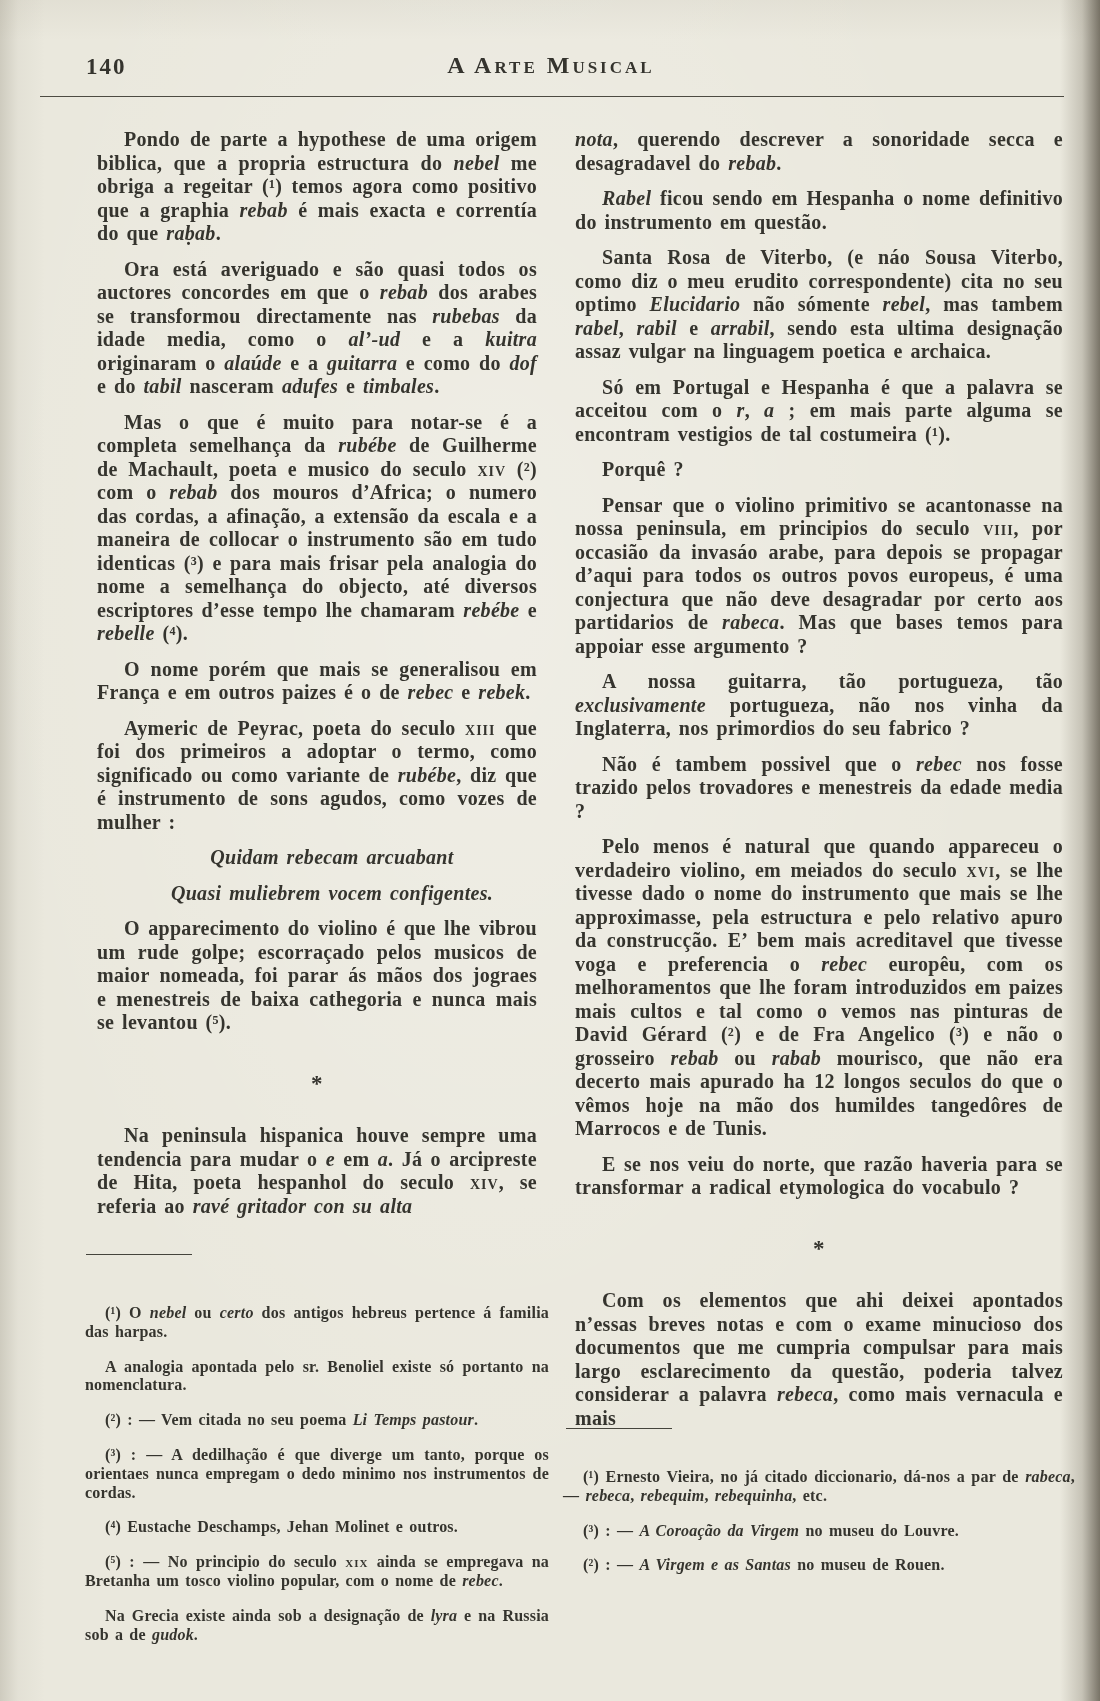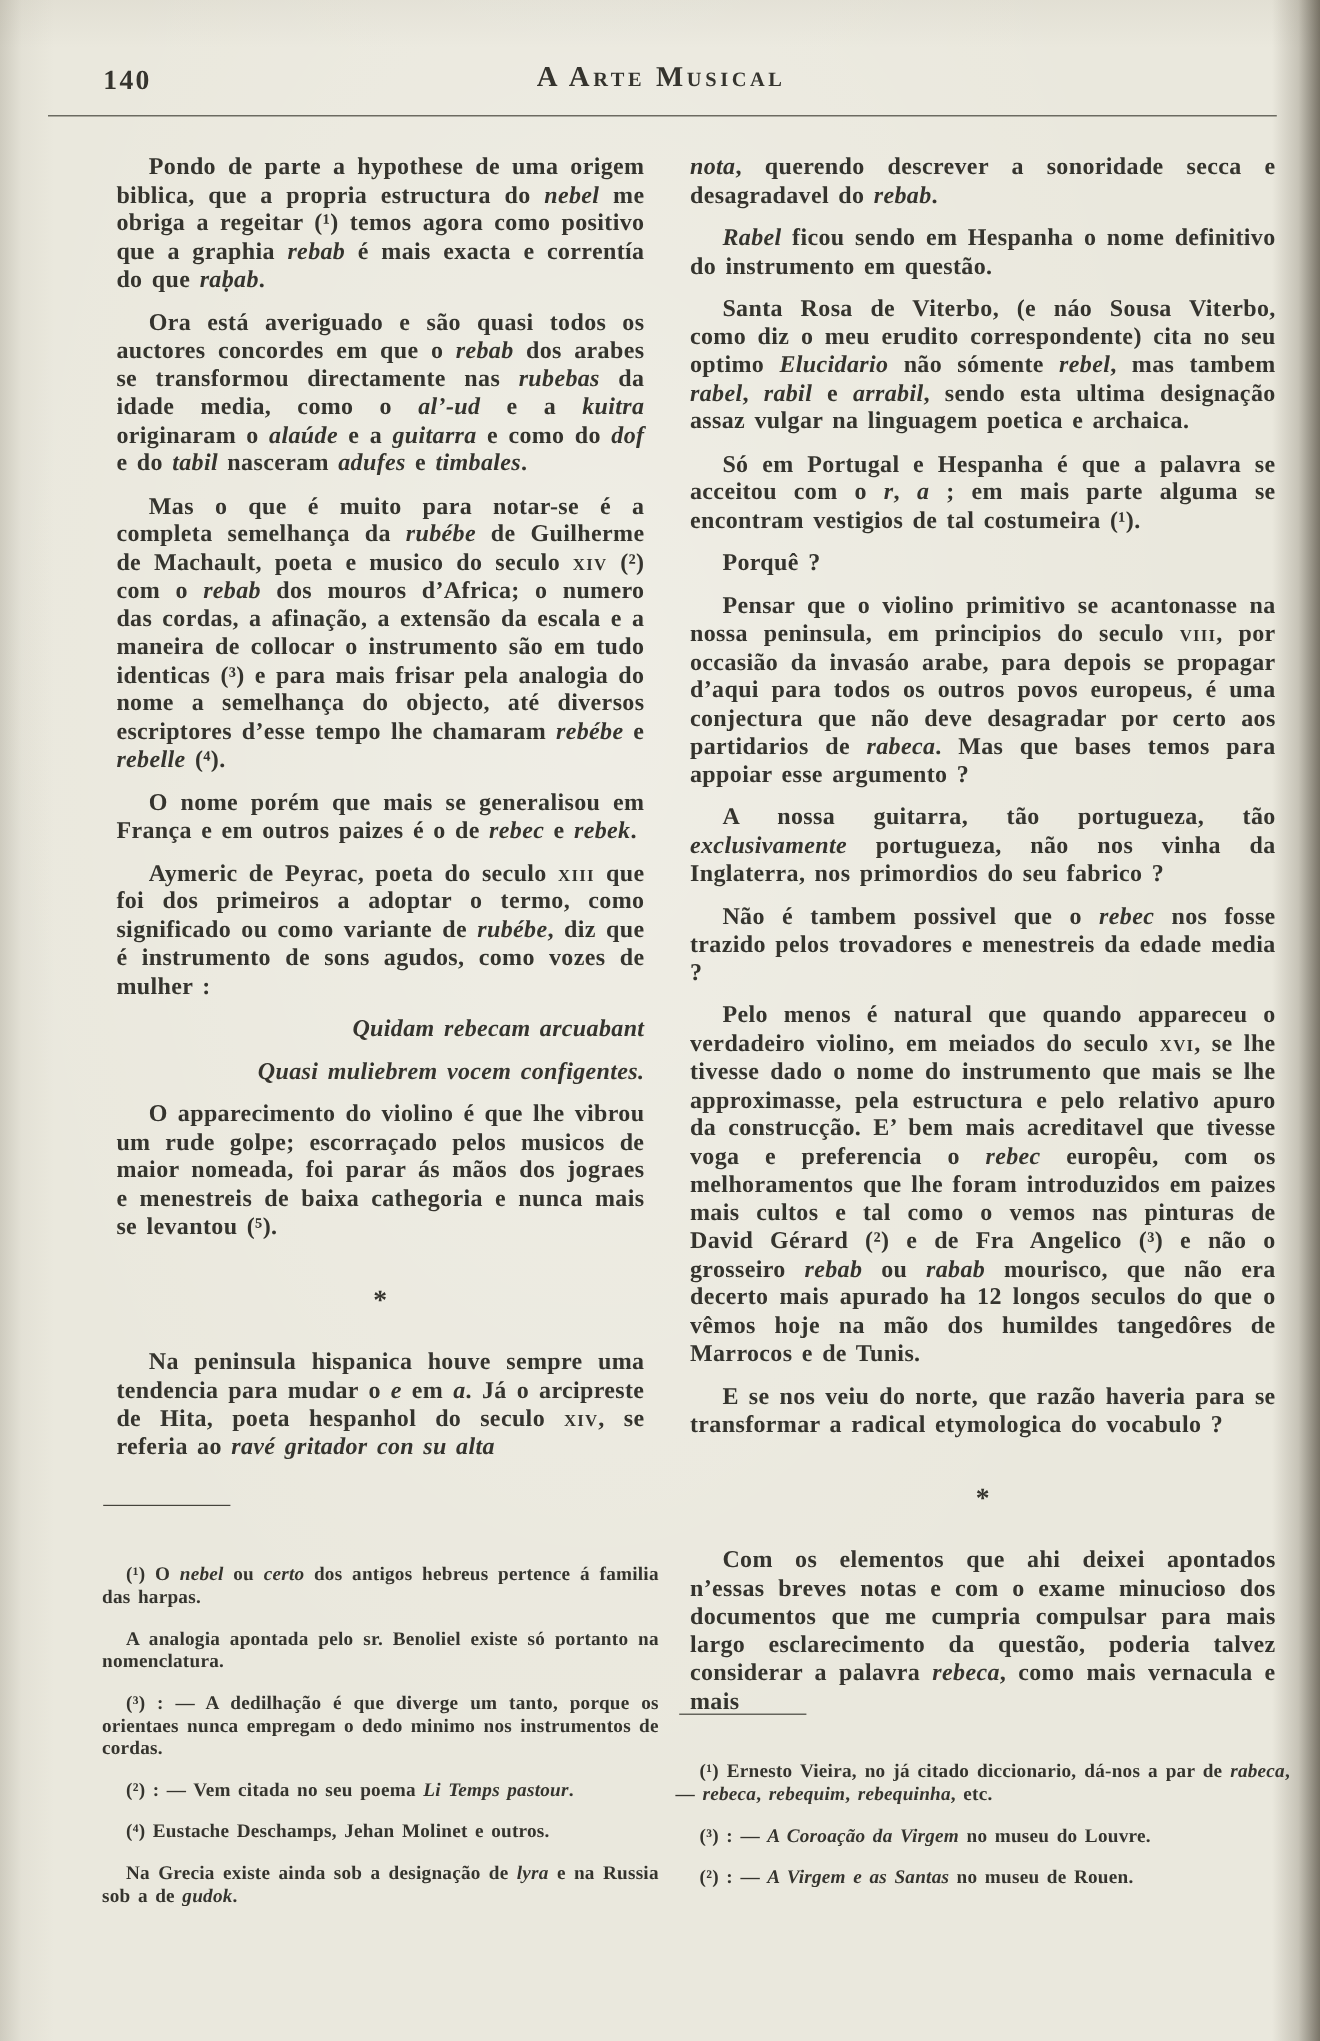--- a/index.html
+++ b/index.html
@@ -38,21 +38,21 @@
   }
   .col { position: absolute; top: 116px; text-align: justify;
     font-size: 20px; line-height: 23.5px;
     letter-spacing: 0.3px; word-spacing: 2.5px;
   }
   .col-left  { left: 85px;  width: 464px; }
   .col-right { left: 563px; width: 512px; }
   .col p { margin: 12px; }
   .indent   { text-indent: 27px; }
   .noindent { text-indent: 0; }
-  .verse { text-indent: 30px; text-align: right; }
+  .verse { text-indent: 30px; text-align: center; }
   .sep { text-align: center; text-indent: 0; font-size: 23px; padding: 25px 0 17px 0; }
   .i  { font-style: italic; }
   .sc { font-variant: small-caps; letter-spacing: 1px; }
   .fn-rule { position: absolute; width: 106px; border-top: 1.5px solid #45443c; }
   .fn-rule-left  { left: 86px;  top: 1254px; }
   .fn-rule-right { left: 566px; top: 1428px; }
   .footnotes { position: absolute; text-align: justify;
     font-size: 16px; line-height: 18.8px; letter-spacing: 0.2px; word-spacing: 2px;
   }
   .fn-left  { left: 85px;  top: 1288px; width: 464px; }
@@ -96,23 +96,24 @@
       <p class="indent"><span>Pelo menos é natural que quando appareceu o verdadeiro violino, em meiados do seculo </span><span class="sc">xvi</span><span>, se lhe tivesse dado o nome do instrumento que mais se lhe approximasse, pela estructura e pelo relativo apuro da construcção. E’ bem mais acreditavel que tivesse voga e preferencia o </span><span class="i">rebec</span><span> europêu, com os melhoramentos que lhe foram introduzidos em paizes mais cultos e tal como o vemos nas pinturas de David Gérard (²) e de Fra Angelico (³) e não o grosseiro </span><span class="i">rebab</span><span> ou </span><span class="i">rabab</span><span> mourisco, que não era decerto mais apurado ha 12 longos seculos do que o vêmos hoje na mão dos humildes tangedôres de Marrocos e de Tunis.</span></p>
       <p class="indent"><span>E se nos veiu do norte, que razão haveria para se transformar a radical etymologica do vocabulo ?</span></p>
       <p class="sep"><span>*</span></p>
       <p class="indent"><span>Com os elementos que ahi deixei apontados n’essas breves notas e com o exame minucioso dos documentos que me cumpria compulsar para mais largo esclarecimento da questão, poderia talvez considerar a palavra </span><span class="i">rebeca</span><span>, como mais vernacula e mais</span></p>
     </div>
 
   <div class="fn-rule fn-rule-left"></div>
   <div class="footnotes fn-left">
       <p class="indent"><span>(¹) O </span><span class="i">nebel</span><span> ou </span><span class="i">certo</span><span> dos antigos hebreus pertence á familia das harpas.</span></p>
       <p class="indent"><span>A analogia apontada pelo sr. Benoliel existe só portanto na nomenclatura.</span></p>
+      <p class="indent"><span>(²) : — Vem citada no seu poema </span><span class="i">Li Temps pastour</span><span>.</span></p>
       <p class="indent"><span>(³) : — A dedilhação é que diverge um tanto, porque os orientaes nunca empregam o dedo minimo nos instrumentos de cordas.</span></p>
-      <p class="indent"><span>(²) : — Vem citada no seu poema </span><span class="i">Li Temps pastour</span><span>.</span></p>
       <p class="indent"><span>(⁴) Eustache Deschamps, Jehan Molinet e outros.</span></p>
+      <p class="indent"><span>(⁵) : — No principio do seculo </span><span class="sc">xix</span><span> ainda se empregava na Bretanha um tosco violino popular, com o nome de </span><span class="i">rebec</span><span>.</span></p>
       <p class="indent"><span>Na Grecia existe ainda sob a designação de </span><span class="i">lyra</span><span> e na Russia sob a de </span><span class="i">gudok</span><span>.</span></p>
     </div>
 
   <div class="fn-rule fn-rule-right"></div>
   <div class="footnotes fn-right">
       <p class="indent"><span>(¹) Ernesto Vieira, no já citado diccionario, dá-nos a par de </span><span class="i">rabeca</span><span>, — </span><span class="i">rebeca</span><span>, </span><span class="i">rebequim</span><span>, </span><span class="i">rebequinha</span><span>, etc.</span></p>
       <p class="indent"><span>(³) : — </span><span class="i">A Coroação da Virgem</span><span> no museu do Louvre.</span></p>
       <p class="indent"><span>(²) : — </span><span class="i">A Virgem e as Santas</span><span> no museu de Rouen.</span></p>
     </div>
 

